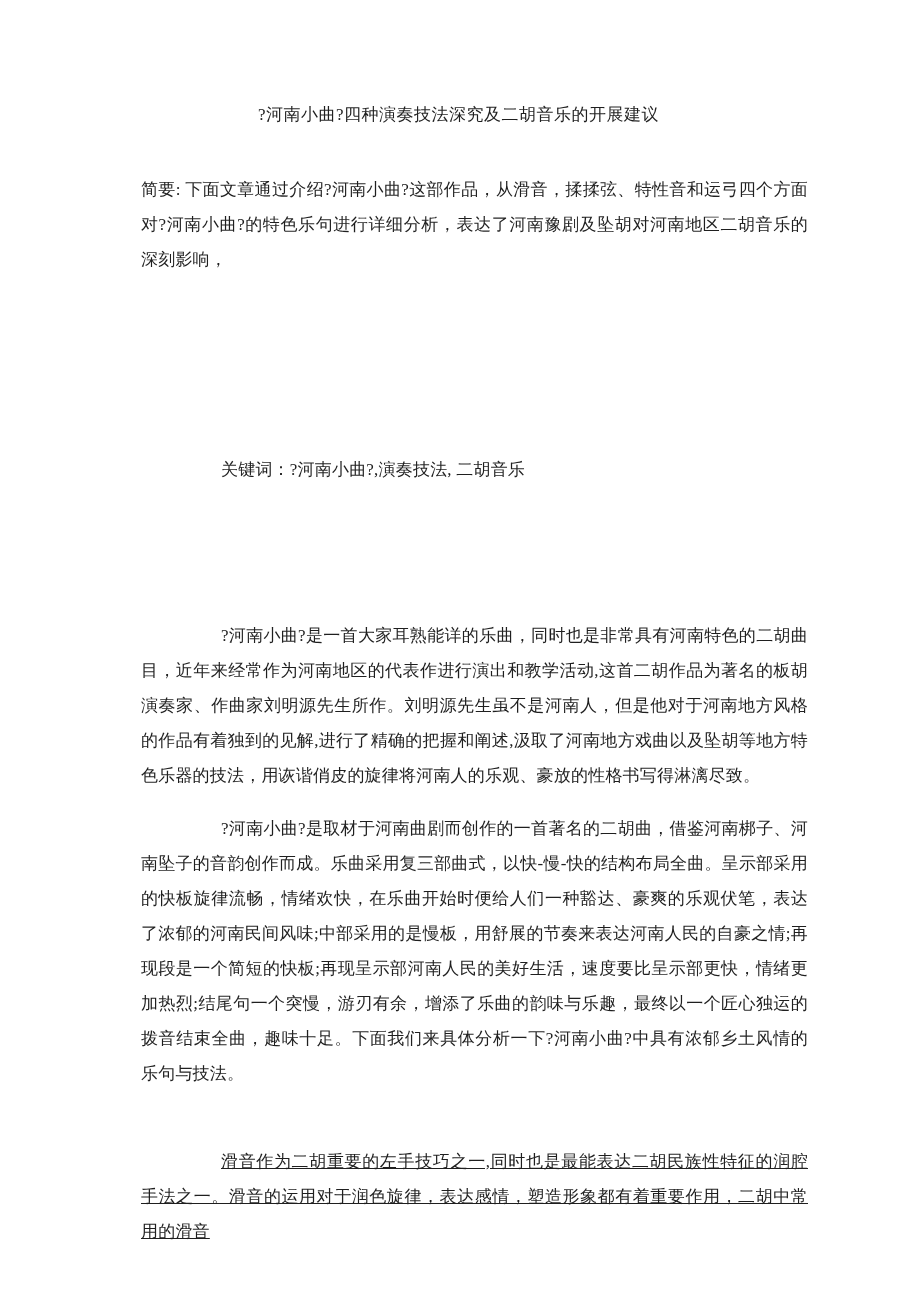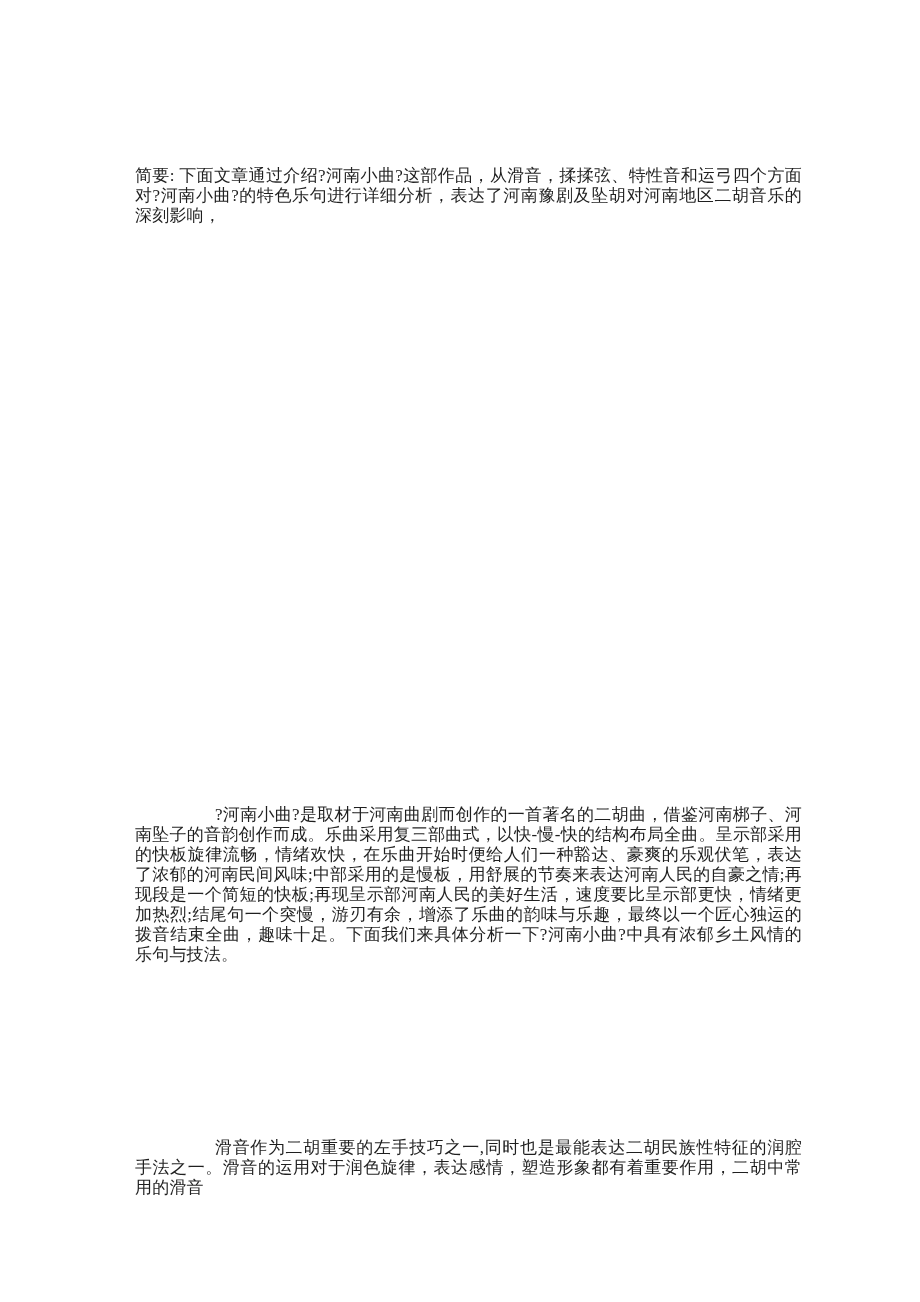--- a/index.html
+++ b/index.html
@@ -30,45 +30,48 @@
     font-weight: normal;
     line-height: 28px;
     text-align: center;
     letter-spacing: 0.5px;
     white-space: nowrap;
   }
   .para {
     position: absolute;
     left: 125px;
     width: 667px;
-    margin: 10px;
+    margin: 16px;
     font-size: 17px;
-    line-height: 20px;
+    line-height: 35px;
     text-align: justify;
     word-break: break-all;
     letter-spacing: 0.2px;
   }
   .indent { text-indent: 80px; }
   .p-abstract { top: 156px; }
   .p-intro    { top: 265px; }
   .p-keywords { top: 436px; }
   .p-body1    { top: 602px; }
   .p-body2    { top: 795px; }
   .p-heading  { top: 1045px; }
-  .p-body3    { top: 1128px; }
+  .p-body3    { top: 1128px; text-decoration: underline; }
 </style>
 </head>
 <body>
 
 <div class="page">
 
+  <h1 class="doc-title"><span>?河南小曲?四种演奏技法深究及二胡音乐的开展建议</span></h1>
 
   <p class="para p-abstract">简要: 下面文章通过介绍?河南小曲?这部作品，从滑音，揉揉弦、特性音和运弓四个方面对?河南小曲?的特色乐句进行详细分析，表达了河南豫剧及坠胡对河南地区二胡音乐的深刻影响，</p>
 
 
+  <p class="para indent p-keywords">关键词：?河南小曲?,演奏技法, 二胡音乐</p>
 
+  <p class="para indent p-body1">?河南小曲?是一首大家耳熟能详的乐曲，同时也是非常具有河南特色的二胡曲目，近年来经常作为河南地区的代表作进行演出和教学活动,这首二胡作品为著名的板胡演奏家、作曲家刘明源先生所作。刘明源先生虽不是河南人，但是他对于河南地方风格的作品有着独到的见解,进行了精确的把握和阐述,汲取了河南地方戏曲以及坠胡等地方特色乐器的技法，用诙谐俏皮的旋律将河南人的乐观、豪放的性格书写得淋漓尽致。</p>
 
   <p class="para indent p-body2">?河南小曲?是取材于河南曲剧而创作的一首著名的二胡曲，借鉴河南梆子、河南坠子的音韵创作而成。乐曲采用复三部曲式，以快-慢-快的结构布局全曲。呈示部采用的快板旋律流畅，情绪欢快，在乐曲开始时便给人们一种豁达、豪爽的乐观伏笔，表达了浓郁的河南民间风味;中部采用的是慢板，用舒展的节奏来表达河南人民的自豪之情;再现段是一个简短的快板;再现呈示部河南人民的美好生活，速度要比呈示部更快，情绪更加热烈;结尾句一个突慢，游刃有余，增添了乐曲的韵味与乐趣，最终以一个匠心独运的拨音结束全曲，趣味十足。下面我们来具体分析一下?河南小曲?中具有浓郁乡土风情的乐句与技法。</p>
 
 
   <p class="para indent p-body3">滑音作为二胡重要的左手技巧之一,同时也是最能表达二胡民族性特征的润腔手法之一。滑音的运用对于润色旋律，表达感情，塑造形象都有着重要作用，二胡中常用的滑音</p>
 
 </div>
 
 </body></html>

